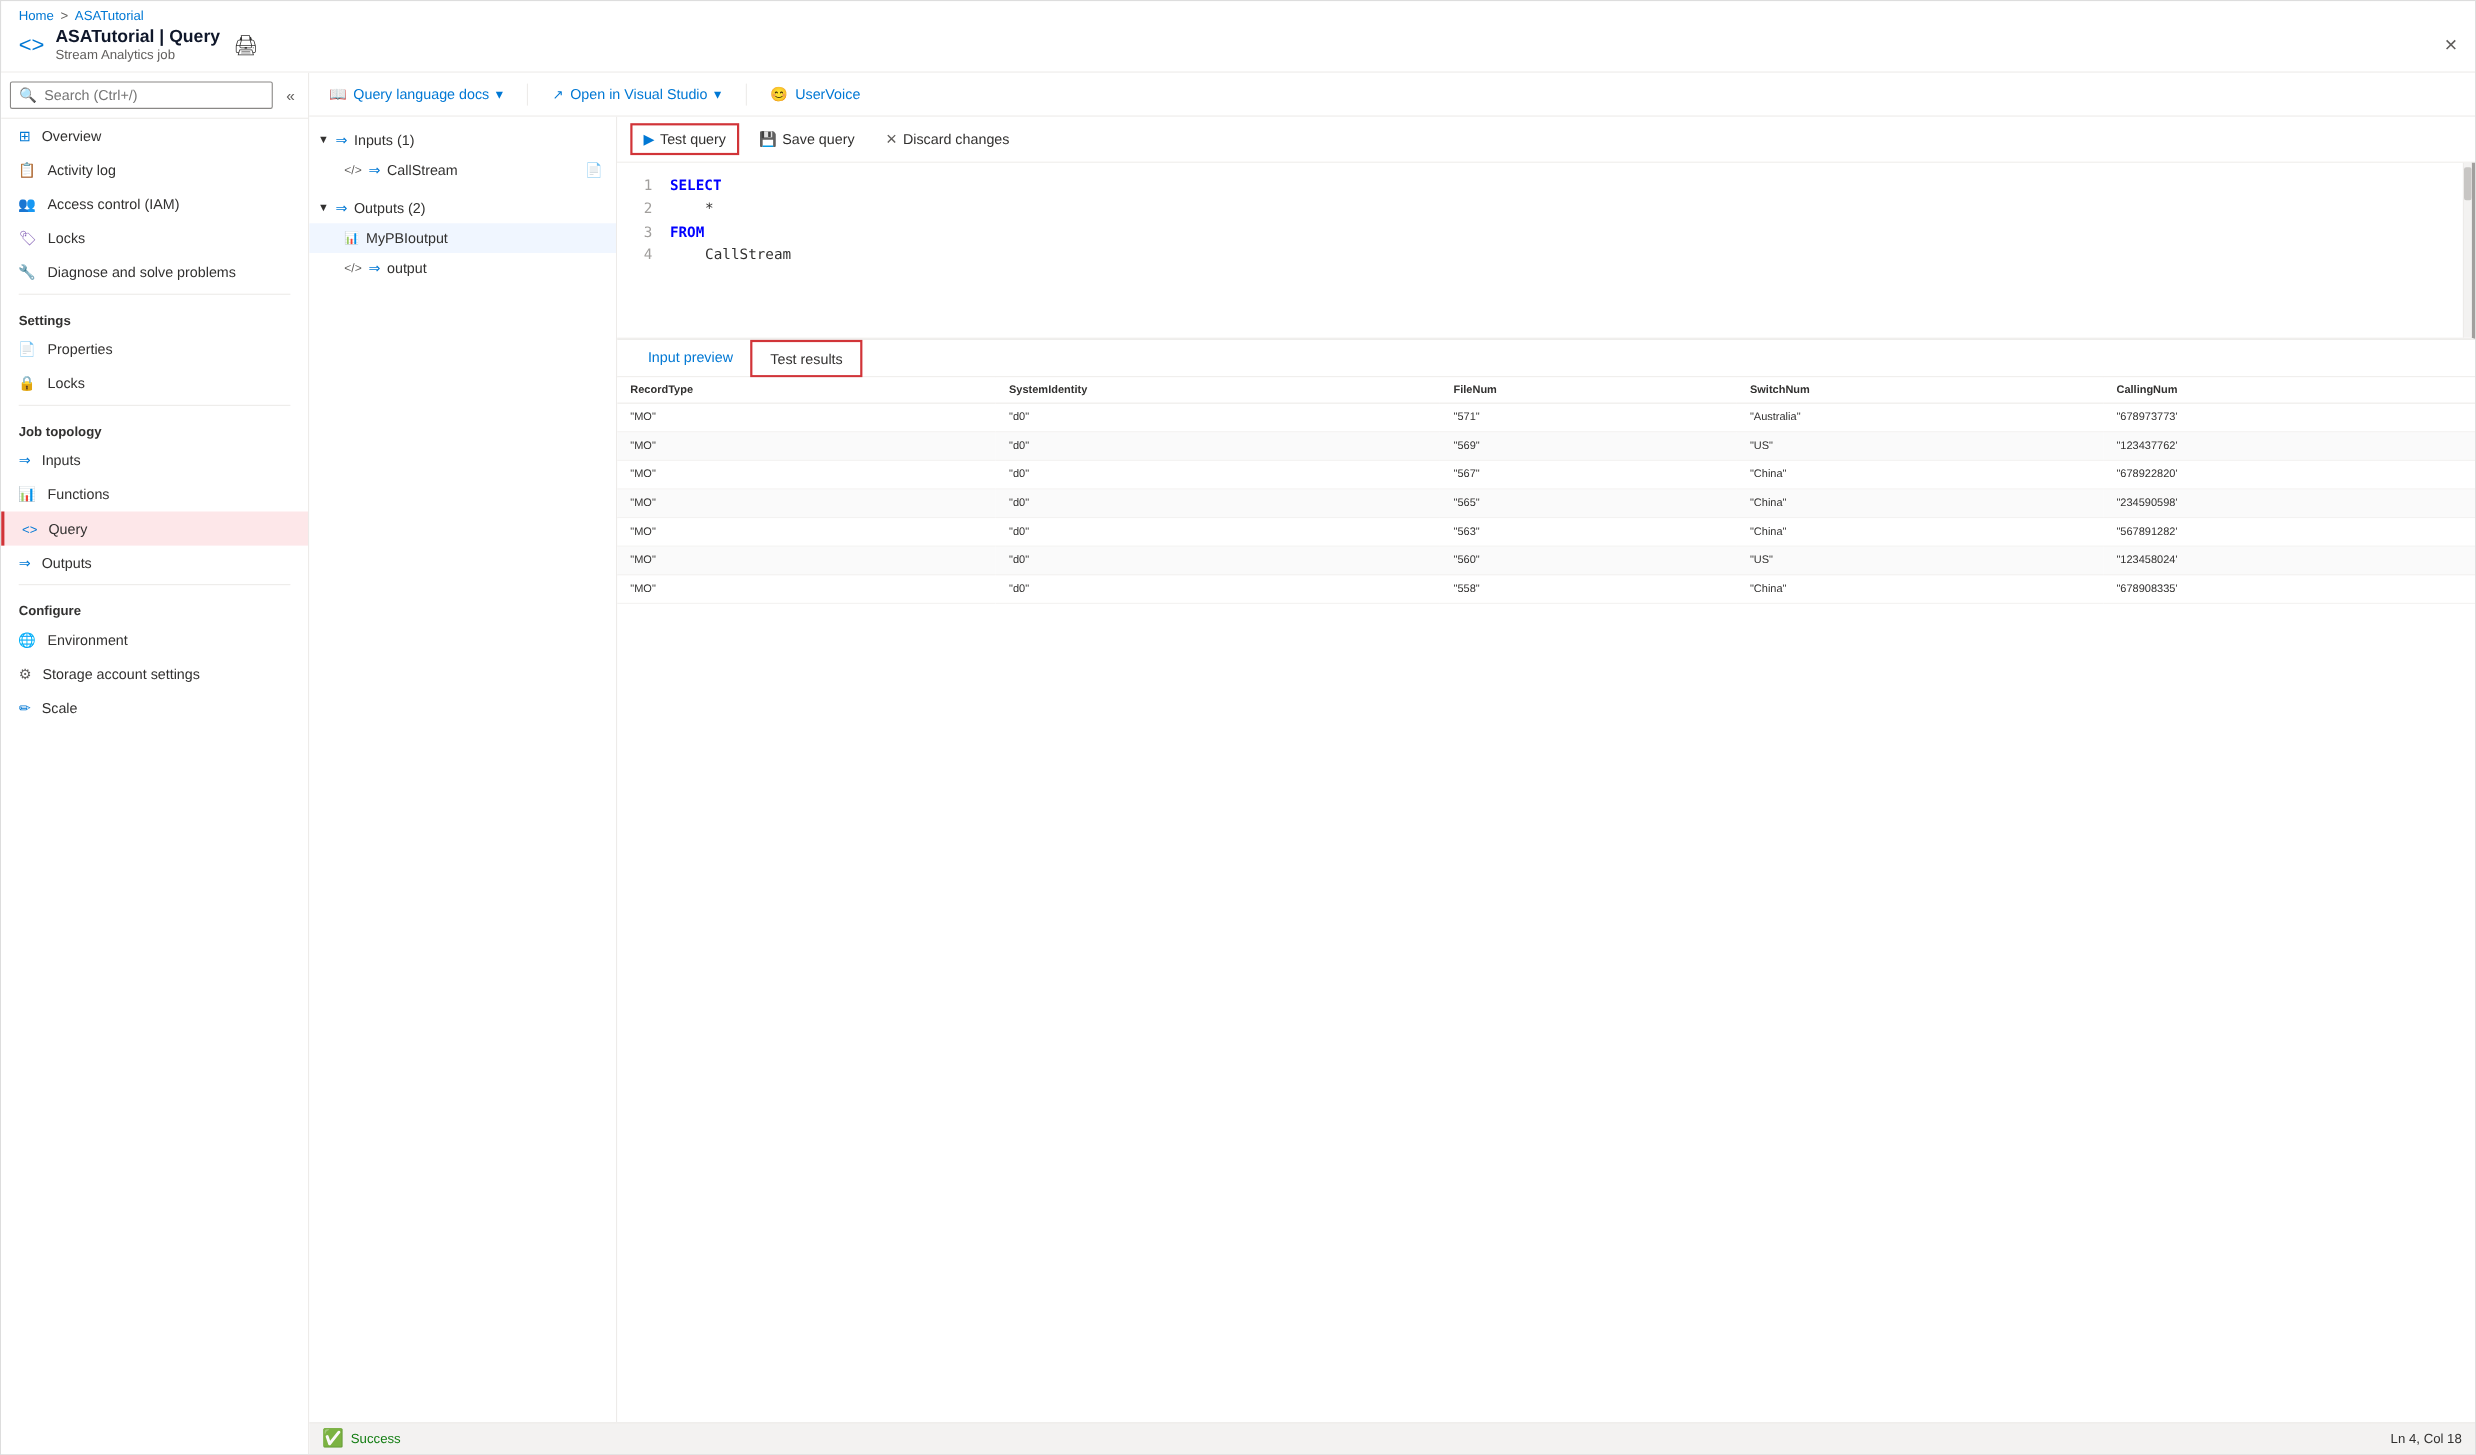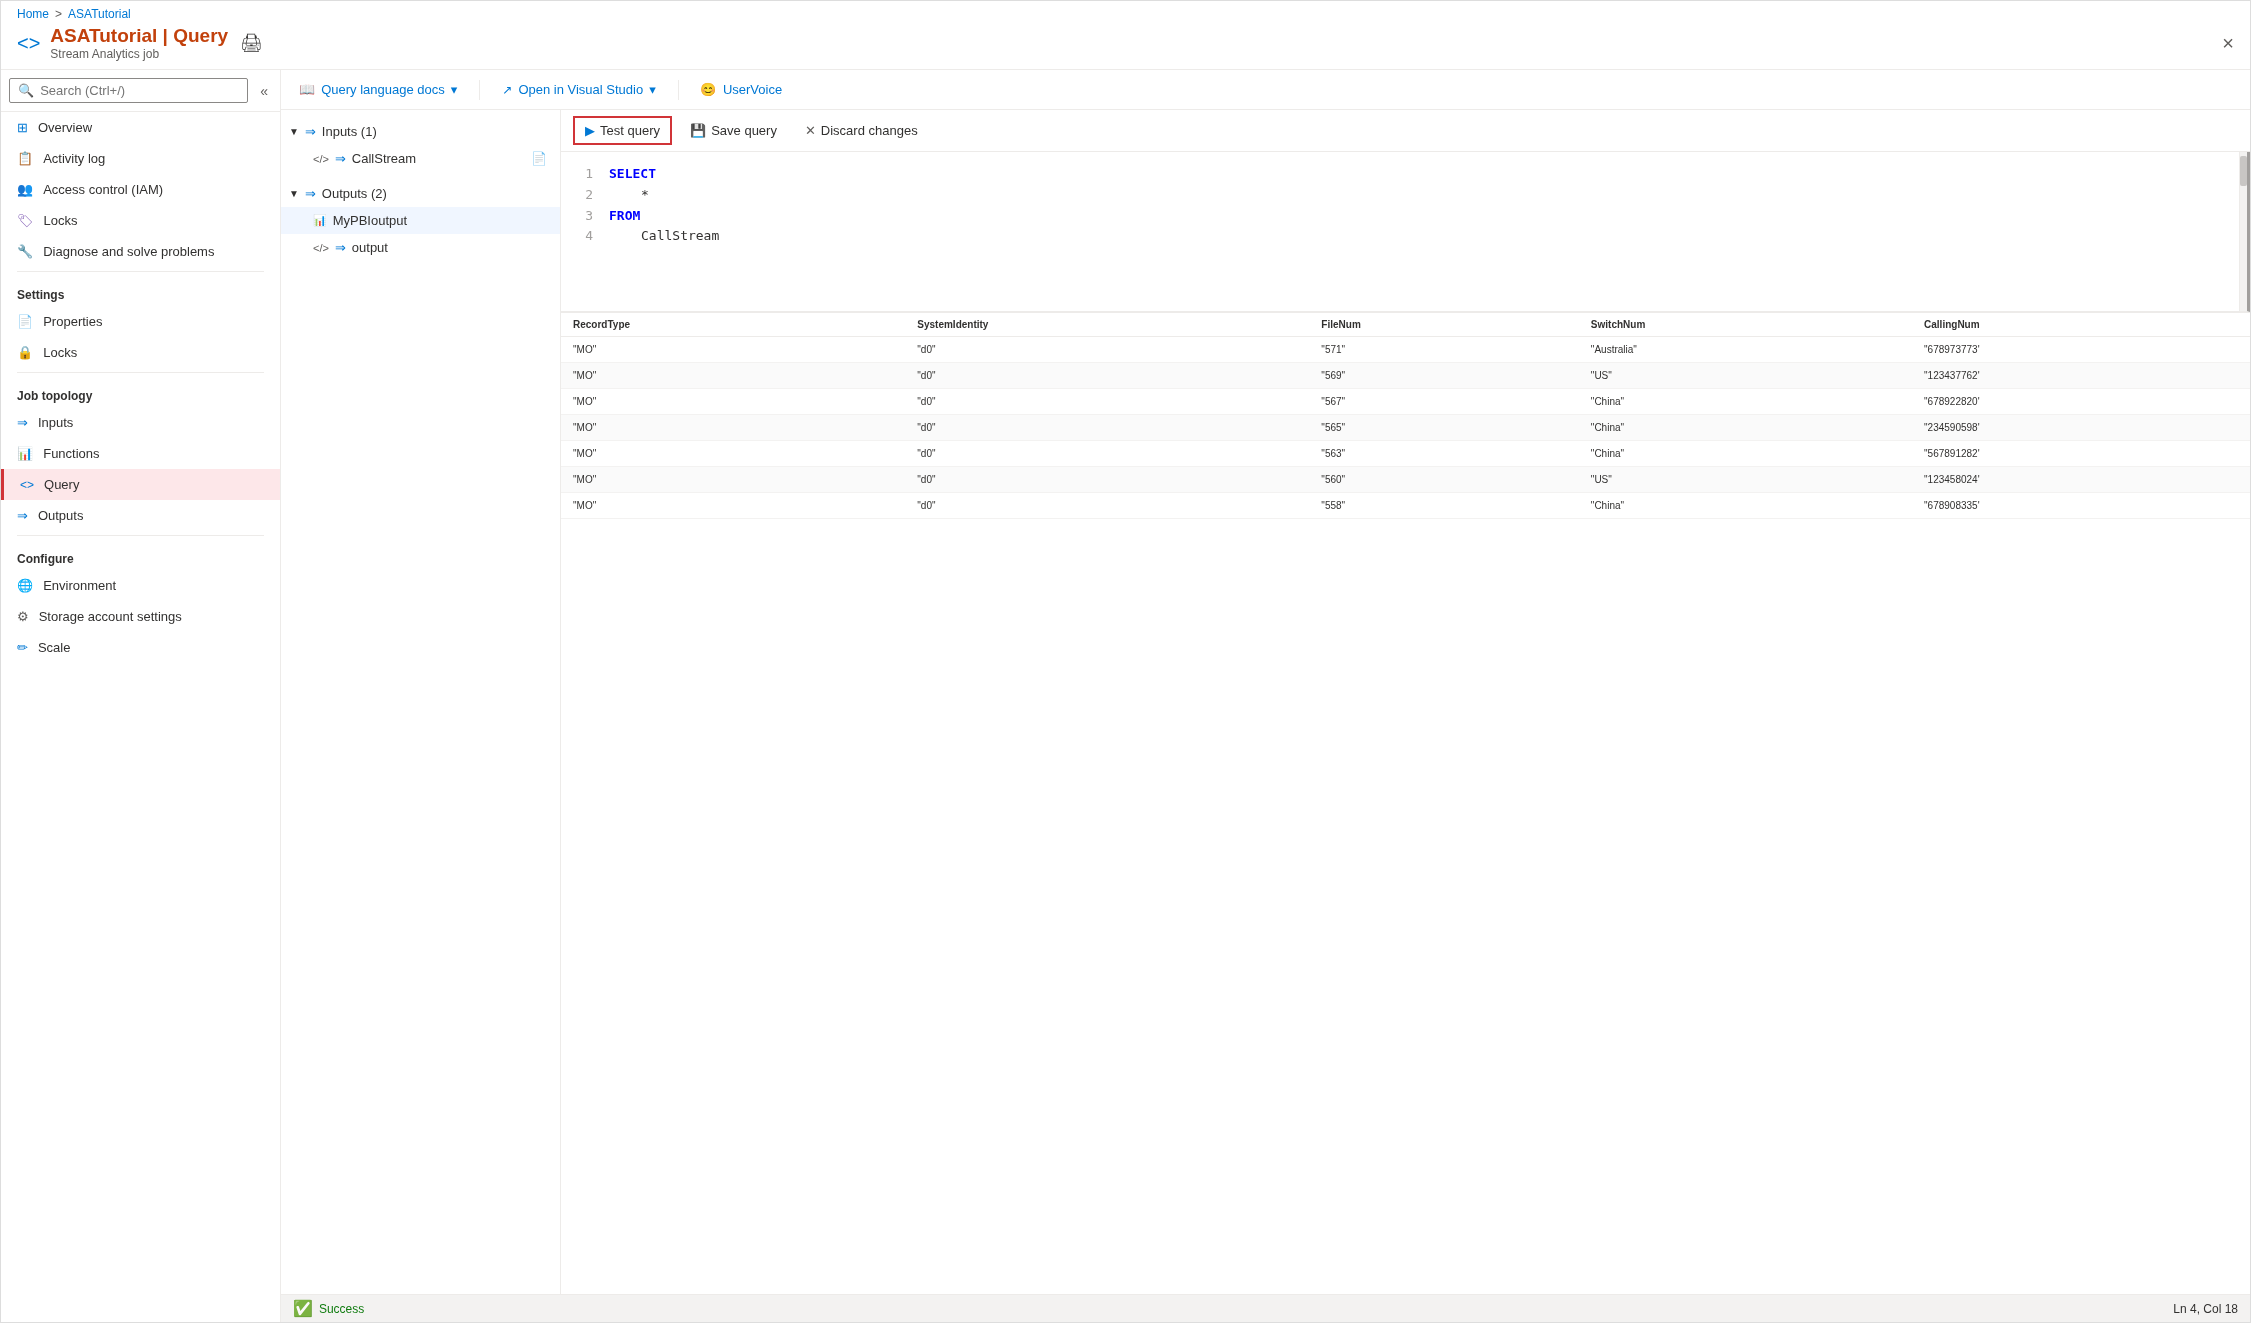--- a/index.html
+++ b/index.html
@@ -80,21 +80,21 @@
   <div class="header-top" style="padding: 6px 16px 0;">
     <div class="breadcrumb">
       <span style="color:#0078d4;cursor:pointer;">Home</span>
       <span style="color:#605e5c;">&gt;</span>
       <span style="color:#0078d4;cursor:pointer;">ASATutorial</span>
     </div>
   </div>
   <div class="title-row">
     <span style="font-size:20px;color:#0078d4;margin-right:10px;">&lt;&gt;</span>
     <div>
-      <h1 style="font-size:19px;font-weight:600;color:#c2410c;">ASATutorial | Query</h1>
+      <h1 style="font-size:16px;font-weight:600;color:#0f172a;">ASATutorial | Query</h1>
       <div style="font-size:12px;color:#605e5c;">Stream Analytics job</div>
     </div>
     <span style="margin-left:12px;cursor:pointer;font-size:18px;color:#323130;">🖨</span>
     <span style="margin-left:auto;cursor:pointer;font-size:20px;color:#605e5c;">×</span>
   </div>
 
   <div class="main-layout">
 
     <div class="sidebar">
       <div style="display:flex;align-items:center;border-bottom:1px solid #edebe9;">
@@ -265,20 +265,28 @@
                 <span class="line-content" style="padding-left:32px;">CallStream</span>
               </div>
 
               <div style="position:absolute;right:0;top:0;width:8px;height:100%;background:#f3f2f1;border-left:1px solid #edebe9;">
                 <div style="background:#c8c6c4;width:100%;height:30px;margin-top:4px;border-radius:2px;"></div>
               </div>
             </div>
 
             <div class="results-area">
 
+              <div class="results-tabs">
+                <div class="results-tab">
+                  <span>Input preview</span>
+                </div>
+                <div class="results-tab active" style="border:2px solid #d13438;border-bottom:2px solid #d13438;margin-bottom:-1px;padding-bottom:6px;">
+                  <span>Test results</span>
+                </div>
+              </div>
 
 
               <div class="results-table-wrap">
                 <table class="results-table">
                   <thead>
                     <tr>
                       <th>RecordType</th>
                       <th>SystemIdentity</th>
                       <th>FileNum</th>
                       <th>SwitchNum</th>

